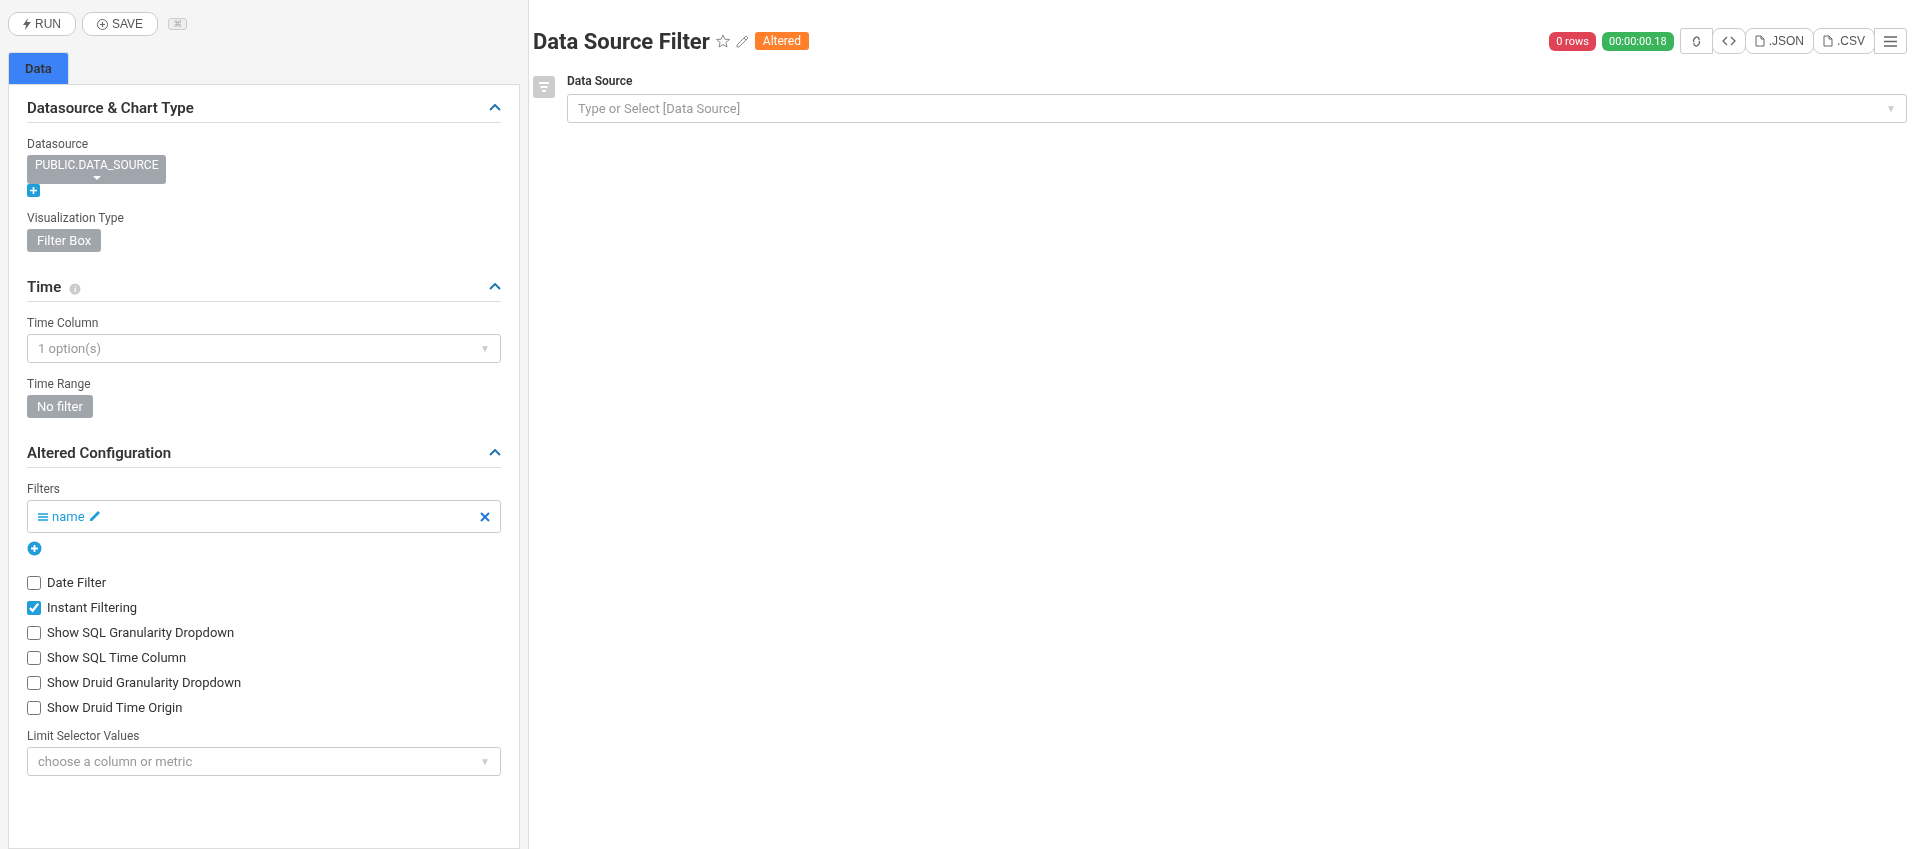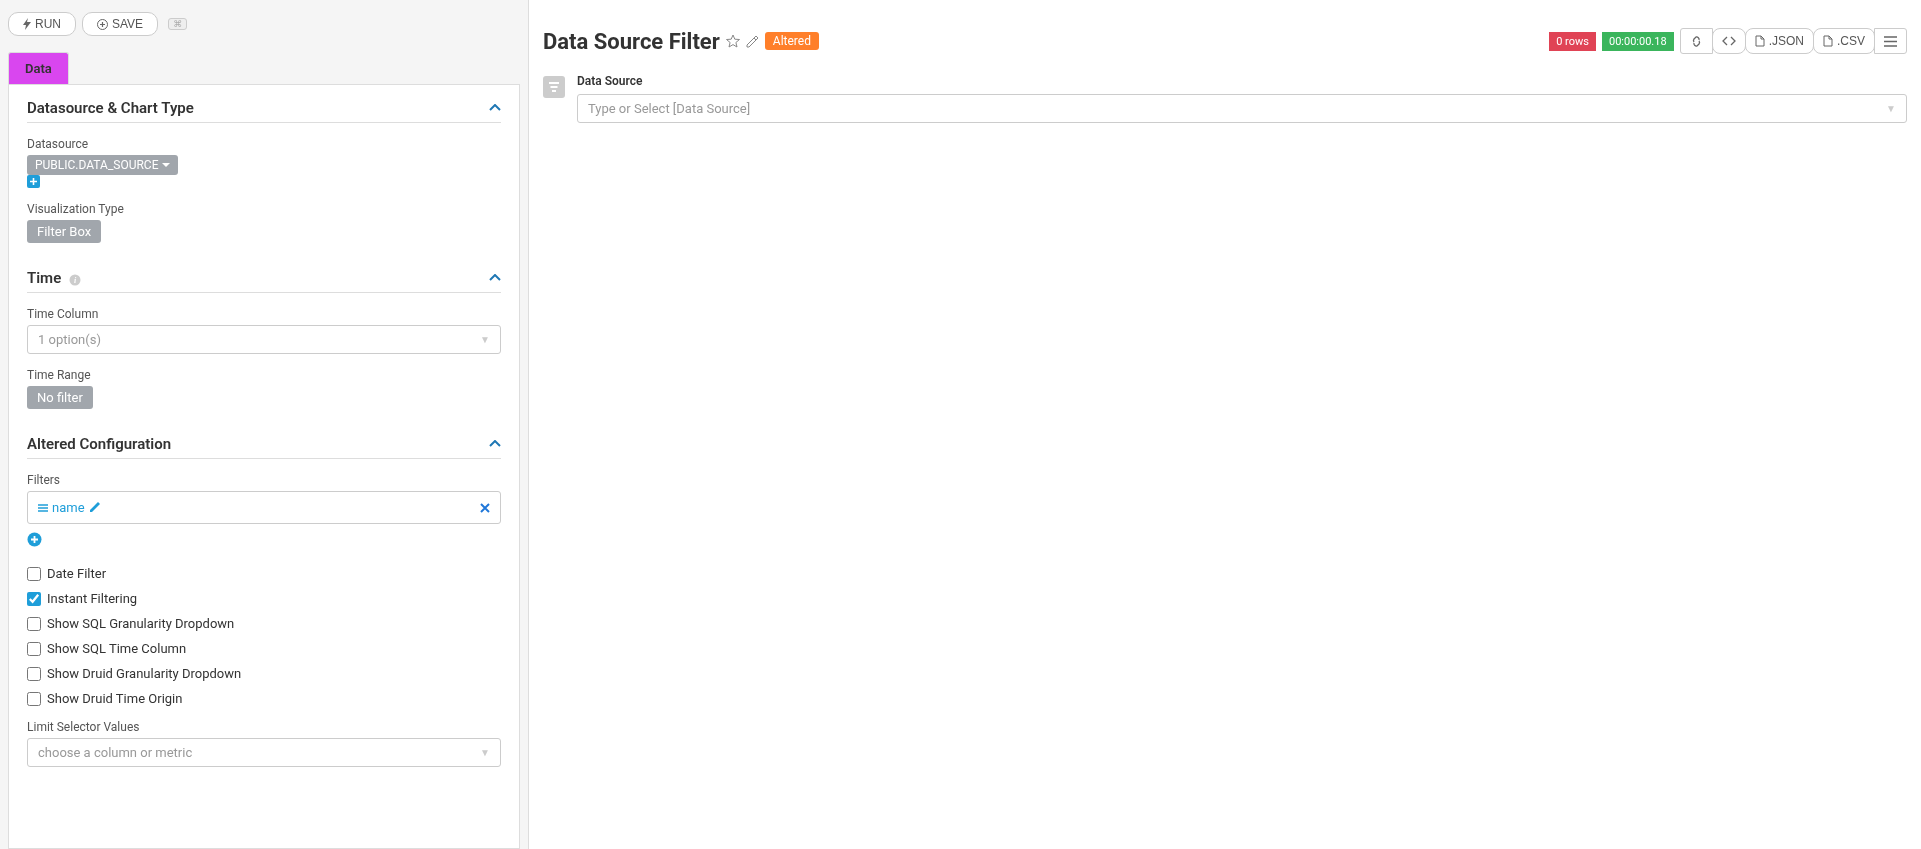--- a/index.html
+++ b/index.html
@@ -4,50 +4,50 @@
 <style>
 * { box-sizing: border-box; margin: 0; padding: 0; }
 body { font-family: -apple-system, BlinkMacSystemFont, "Segoe UI", Roboto, Helvetica, Arial, sans-serif; background: #f5f5f5; color: #333; font-size: 13px; }
 .app { display: flex; height: 849px; width: 1921px; }
 .left-panel { width: 528px; padding: 12px 8px 0 8px; background: #f5f5f5; display: flex; flex-direction: column; }
 .toolbar { display: flex; gap: 6px; align-items: center; margin-bottom: 16px; }
 .btn { background: #fff; border: 1px solid #ccc; border-radius: 10px; padding: 4px 14px; font-size: 12px; display: inline-flex; align-items: center; gap: 4px; cursor: pointer; color: #555; }
 .btn .ico { font-size: 11px; }
 .kbd { display: inline-block; border: 1px solid #ccc; border-radius: 3px; padding: 0 4px; font-size: 9px; color: #aaa; margin-left: 4px; background:#eee;}
 .tabs { display: flex; }
-.tab { background: #d946ef; border: 1px solid #ddd; border-bottom: none; padding: 8px 16px; font-size: 13px; font-weight: 600; color: #333; cursor: pointer; border-radius: 3px 3px 0 0; }
+.tab { background: #3b82f6; border: 1px solid #ddd; border-bottom: none; padding: 8px 16px; font-size: 13px; font-weight: 600; color: #333; cursor: pointer; border-radius: 3px 3px 0 0; }
 .config-body { background: #fff; border: 1px solid #ddd; flex: 1; padding: 14px 18px; overflow-y: auto; }
 .section-header { display: flex; justify-content: space-between; align-items: center; border-bottom: 1px solid #ddd; padding-bottom: 5px; margin-bottom: 14px; cursor: pointer; }
 .section-header h3 { font-size: 15px; font-weight: 600; color: #333; }
 .chev { color: #1f77b4; font-size: 13px; }
 .section { margin-bottom: 26px; }
 .field-label { font-size: 12px; color: #555; margin-bottom: 4px; display: block; }
-.pill { background: #a1a6ac; color: #fff; border-radius: 3px; padding: 3px 8px; font-size: 12px; display: inline-flex; align-items: center; gap: 4px; cursor: pointer; }
+.pill { background: #a1a6ac; color: #fff; border-radius: 3px; padding: 3px 8px; font-size: 12px; display: inline-flex; align-items: center; gap: 4px; cursor: pointer; flex-direction: column; }
 .pill.lg { padding: 4px 10px; font-size: 13px; }
 .inline-add { color: #1f9ed9; font-size: 14px; margin-left: 6px; cursor: pointer; }
 .dropdown { width: 100%; border: 1px solid #ccc; border-radius: 3px; background: #fff; padding: 6px 10px; color: #999; font-size: 13px; display: flex; justify-content: space-between; align-items: center; cursor: pointer; }
 .dropdown .caret { color: #ccc; font-size: 10px; }
 .field-block { margin-bottom: 14px; }
 .filter-box { border: 1px solid #ccc; border-radius: 3px; padding: 8px 10px; display: flex; justify-content: space-between; align-items: center; gap: 10px; }
 .filter-chip { color: #1f9ed9; font-size: 13px; display: inline-flex; align-items: center; gap: 4px; cursor: pointer; }
 .filter-remove { color: #1f77d9; font-size: 14px; cursor: pointer; font-weight: bold; }
 .add-circle { color: #1f9ed9; font-size: 15px; cursor: pointer; margin-top: 8px; display: inline-block; }
 .checkbox-grid { display: grid; grid-template-columns: 1fr; gap: 10px 20px; margin-top: 16px; }
 .checkbox-row { display: flex; align-items: center; gap: 6px; font-size: 13px; color: #333; }
 .checkbox-row input[type=checkbox] { width: 14px; height: 14px; accent-color: #1f9ed9; }
 .info-icon { color: #bbb; font-size: 12px; margin-left: 4px; }
 
-.right-panel { flex: 1; background: #fff; border-left: 1px solid #ddd; padding: 28px 14px 0 14px; }
+.right-panel { flex: 1; background: #fff; border-left: 1px solid #ddd; padding: 28px 14px 0 4px; }
 .right-header { display: flex; align-items: center; justify-content: space-between; flex-wrap: wrap; gap: 10px; margin-bottom: 20px; }
 .title-area { display: flex; align-items: center; gap: 6px; flex-wrap: wrap; }
 .title-area h1 { font-size: 22px; font-weight: 700; color: #333; }
 .star-ico, .edit-ico { color: #888; font-size: 14px; cursor: pointer; }
 .altered { background: #ff7f2a; color: #fff; border-radius: 3px; padding: 2px 8px; font-size: 12px; }
 .right-tools { display: flex; align-items: center; gap: 6px; }
-.badge { border-radius: 0; padding: 3px 7px; font-size: 11px; color: #fff; }
+.badge { border-radius: 6px; padding: 3px 7px; font-size: 11px; color: #fff; }
 .badge.red { background: #e04355; }
 .badge.green { background: #3ab55c; }
 .btn-sm { background: #fff; border: 1px solid #ccc; border-radius: 3px; padding: 5px 9px; font-size: 12px; cursor: pointer; display: inline-flex; align-items: center; gap: 4px; color: #555; }
 .btn-group { display: inline-flex; }
 .btn-group .btn-sm { border-radius: 8px; margin-left: -1px; }
 .btn-group .btn-sm:first-child { border-radius: 3px 0 0 3px; margin-left: 0; }
 .btn-group .btn-sm:last-child { border-radius: 0 3px 3px 0; }
 
 .filter-section { display: flex; align-items: flex-start; gap: 12px; }
 .ds-icon { width: 22px; height: 22px; border-radius: 3px; background: #ccc; display: flex; align-items: center; justify-content: center; color: #fff; font-weight: bold; font-size: 13px; margin-top: 2px; flex-shrink: 0; }

